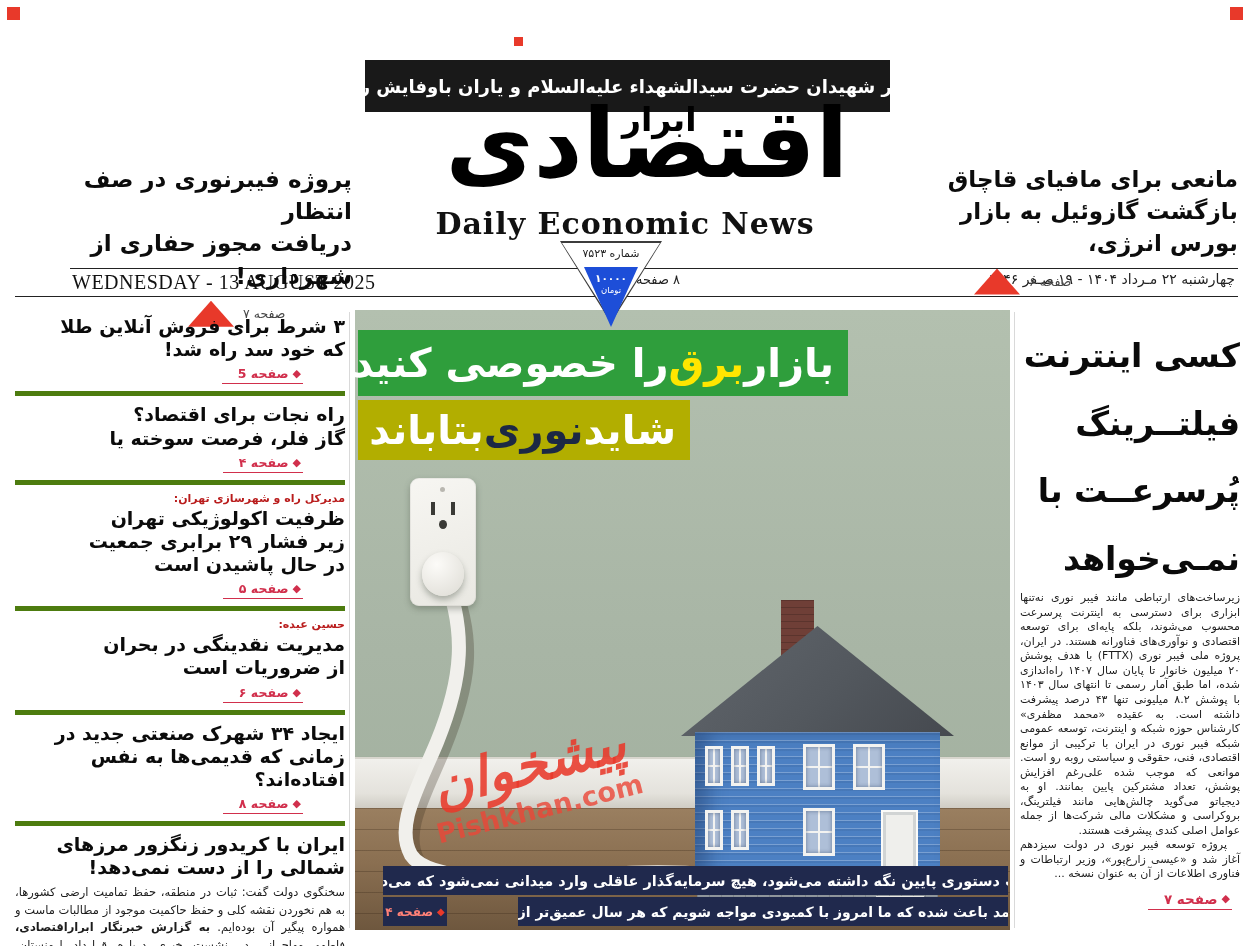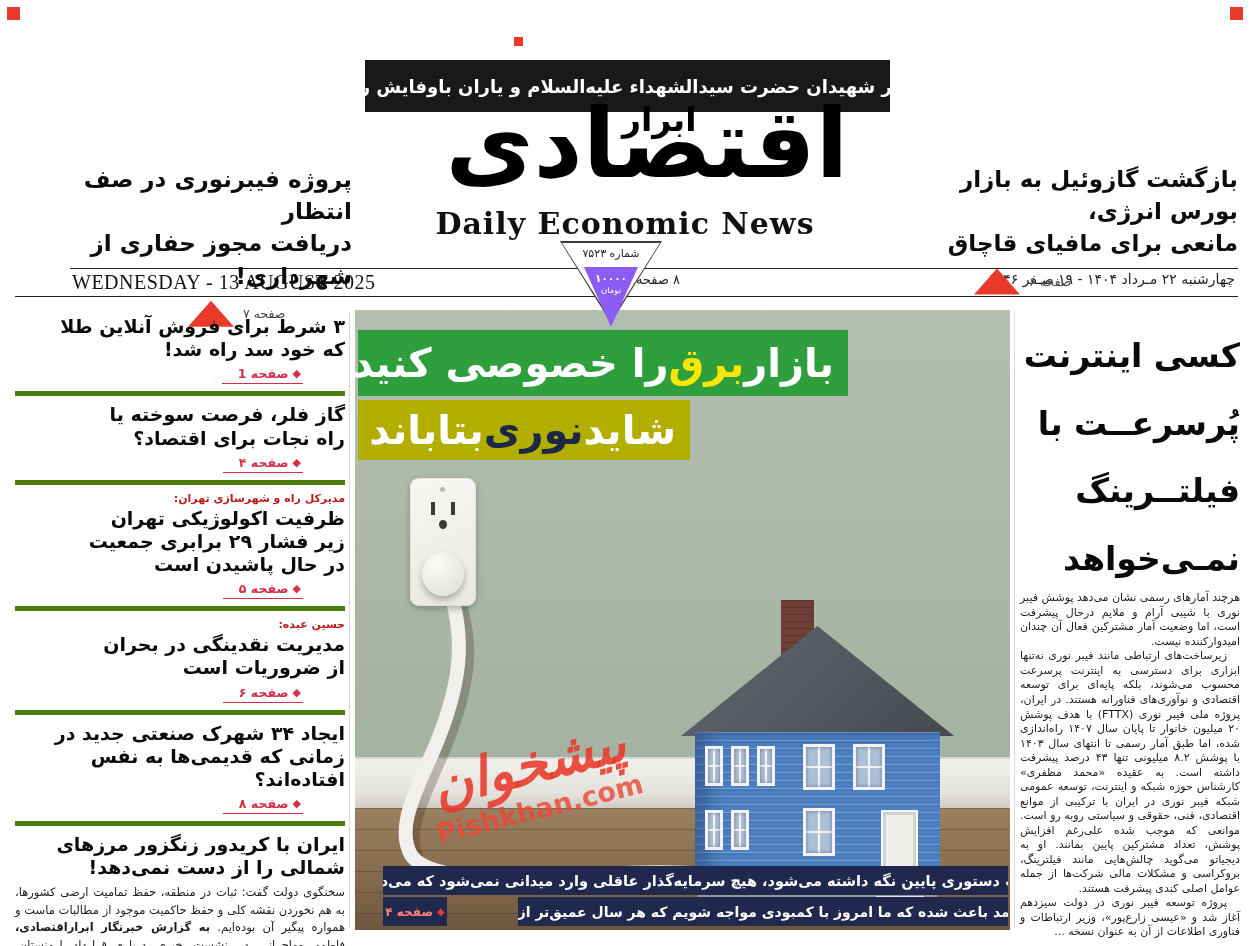--- a/index.html
+++ b/index.html
@@ -40,21 +40,21 @@
              font-size:14px; color:#222; }
 
   
   .issue-tri { position:absolute; left:560px; top:241px; width:102px; height:82px;
                background:#3c3c3c; clip-path:polygon(0 0,100% 0,50% 100%); z-index:6; }
   .issue-tri .inner { position:absolute; left:2px; top:2px; width:98px; height:77px;
                background:#ffffff; clip-path:polygon(0 0,100% 0,50% 100%);
                text-align:center; direction:rtl; }
   .issue-label { font-size:11px; color:#222; margin-top:4px; }
   .price-tri { position:absolute; left:584px; top:267px; width:54px; height:60px;
-               background:#8b5cf6; clip-path:polygon(0 0,100% 0,50% 100%); z-index:7;
+               background:#1d4ed8; clip-path:polygon(0 0,100% 0,50% 100%); z-index:7;
                text-align:center; color:#fff; direction:rtl; }
   .price-amount { font-size:10.5px; font-weight:bold; letter-spacing:2px; margin-top:5px; }
   .price-unit   { font-size:8.5px; margin-top:1px; }
 
   
   .topstory { position:absolute; direction:rtl; text-align:right;
               font-weight:800; font-size:23px; line-height:1.4; color:#0c0c0c; }
   .topstory.left  { left:40px;  top:163px; width:312px; }
   .topstory.right { right:12px; top:163px; width:352px; }
   .tmarker { direction:rtl; display:flex; align-items:center; gap:9px;
@@ -228,45 +228,45 @@
   <div class="topstory left">
     <div>پروژه فیبرنوری در صف انتظار</div>
     <div>دریافت مجوز حفاری از شهرداری!</div>
     <div class="tmarker">
       <span class="tlabel">صفحه ۷</span>
       <div class="tri"></div>
     </div>
   </div>
 
   <div class="topstory right">
+    <div>مانعی برای مافیای قاچاق</div>
     <div>بازگشت گازوئیل به بازار بورس انرژی،</div>
-    <div>مانعی برای مافیای قاچاق</div>
     <div class="tmarker">
       <span class="tlabel">صفحه ۶</span>
       <div class="tri"></div>
     </div>
   </div>
 
   <div class="vsep" style="left:349px;"></div>
   <div class="vsep" style="left:1014px;"></div>
 
   <div class="leftcol">
 
     <div class="lc-story">
       <div class="lc-title">۳ شرط برای فروش آنلاین طلا</div>
       <div class="lc-title">که خود سد راه شد!</div>
       <div class="pmarker">
         <span class="pm-diamond">◆</span>
-        <span class="pm-label">صفحه 1</span>
-      </div>
-    </div>
-
-    <div class="lc-story">
+        <span class="pm-label">صفحه 5</span>
+      </div>
+    </div>
+
+    <div class="lc-story">
+      <div class="lc-title">راه نجات برای اقتصاد؟</div>
       <div class="lc-title">گاز فلر، فرصت سوخته یا</div>
-      <div class="lc-title">راه نجات برای اقتصاد؟</div>
       <div class="pmarker">
         <span class="pm-diamond">◆</span>
         <span class="pm-label">صفحه ۴</span>
       </div>
     </div>
 
     <div class="lc-story">
       <div class="lc-kicker">مدیرکل راه و شهرسازی تهران:</div>
       <div class="lc-title">ظرفیت اکولوژیکی تهران</div>
       <div class="lc-title">زیر فشار ۲۹ برابری جمعیت</div>
@@ -360,25 +360,24 @@
     <div class="cap cap1">وقتی قیمت برق به صورت دستوری پایین نگه داشته می‌شود، هیچ سرمایه‌گذار عاقلی وارد میدانی نمی‌شود که می‌داند در آن زیان خواهد کرد.</div>
     <div class="cap cap2">این حکمرانی ناکارآمد باعث شده که ما امروز با کمبودی مواجه شویم که هر سال عمیق‌تر از سال قبل می‌شود.</div>
     <div class="cap-page">
       <span class="pm-diamond">◆</span>
       <span class="pm-label">صفحه ۴</span>
     </div>
   </div>
 
   <div class="rightcol">
     <div class="rc-line">کسی اینترنت</div>
+    <div class="rc-line">فیلتــرینگ</div>
     <div class="rc-line">پُرسرعــت با</div>
-    <div class="rc-line">فیلتــرینگ</div>
     <div class="rc-line">نمـی‌خواهد</div>
     <div class="rc-body">
-      <p>هرچند آمارهای رسمی نشان می‌دهد پوشش فیبر نوری با شیبی آرام و ملایم درحال پیشرفت است، اما وضعیت آمار مشترکین فعال آن چندان امیدوارکننده نیست.</p>
       <p>زیرساخت‌های ارتباطی مانند فیبر نوری نه‌تنها ابزاری برای دسترسی به اینترنت پرسرعت محسوب می‌شوند، بلکه پایه‌ای برای توسعه اقتصادی و نوآوری‌های فناورانه هستند. در ایران، پروژه ملی فیبر نوری (FTTX) با هدف پوشش ۲۰ میلیون خانوار تا پایان سال ۱۴۰۷ راه‌اندازی شده، اما طبق آمار رسمی تا انتهای سال ۱۴۰۳ با پوشش ۸.۲ میلیونی تنها ۴۳ درصد پیشرفت داشته است. به عقیده «محمد مظفری» کارشناس حوزه شبکه و اینترنت، توسعه عمومی شبکه فیبر نوری در ایران با ترکیبی از موانع اقتصادی، فنی، حقوقی و سیاستی روبه رو است. موانعی که موجب شده علی‌رغم افزایش پوشش، تعداد مشترکین پایین بمانند. او به دیجیاتو می‌گوید چالش‌هایی مانند فیلترینگ، بروکراسی و مشکلات مالی شرکت‌ها از جمله عوامل اصلی کندی پیشرفت هستند.</p>
       <p>پروژه توسعه فیبر نوری در دولت سیزدهم آغاز شد و «عیسی زارع‌پور»، وزیر ارتباطات و فناوری اطلاعات از آن به عنوان نسخه ...</p>
     </div>
     <div class="pmarker">
       <span class="pm-diamond">◆</span>
       <span class="pm-label">صفحه ۷</span>
     </div>
   </div>
 
 </div>

